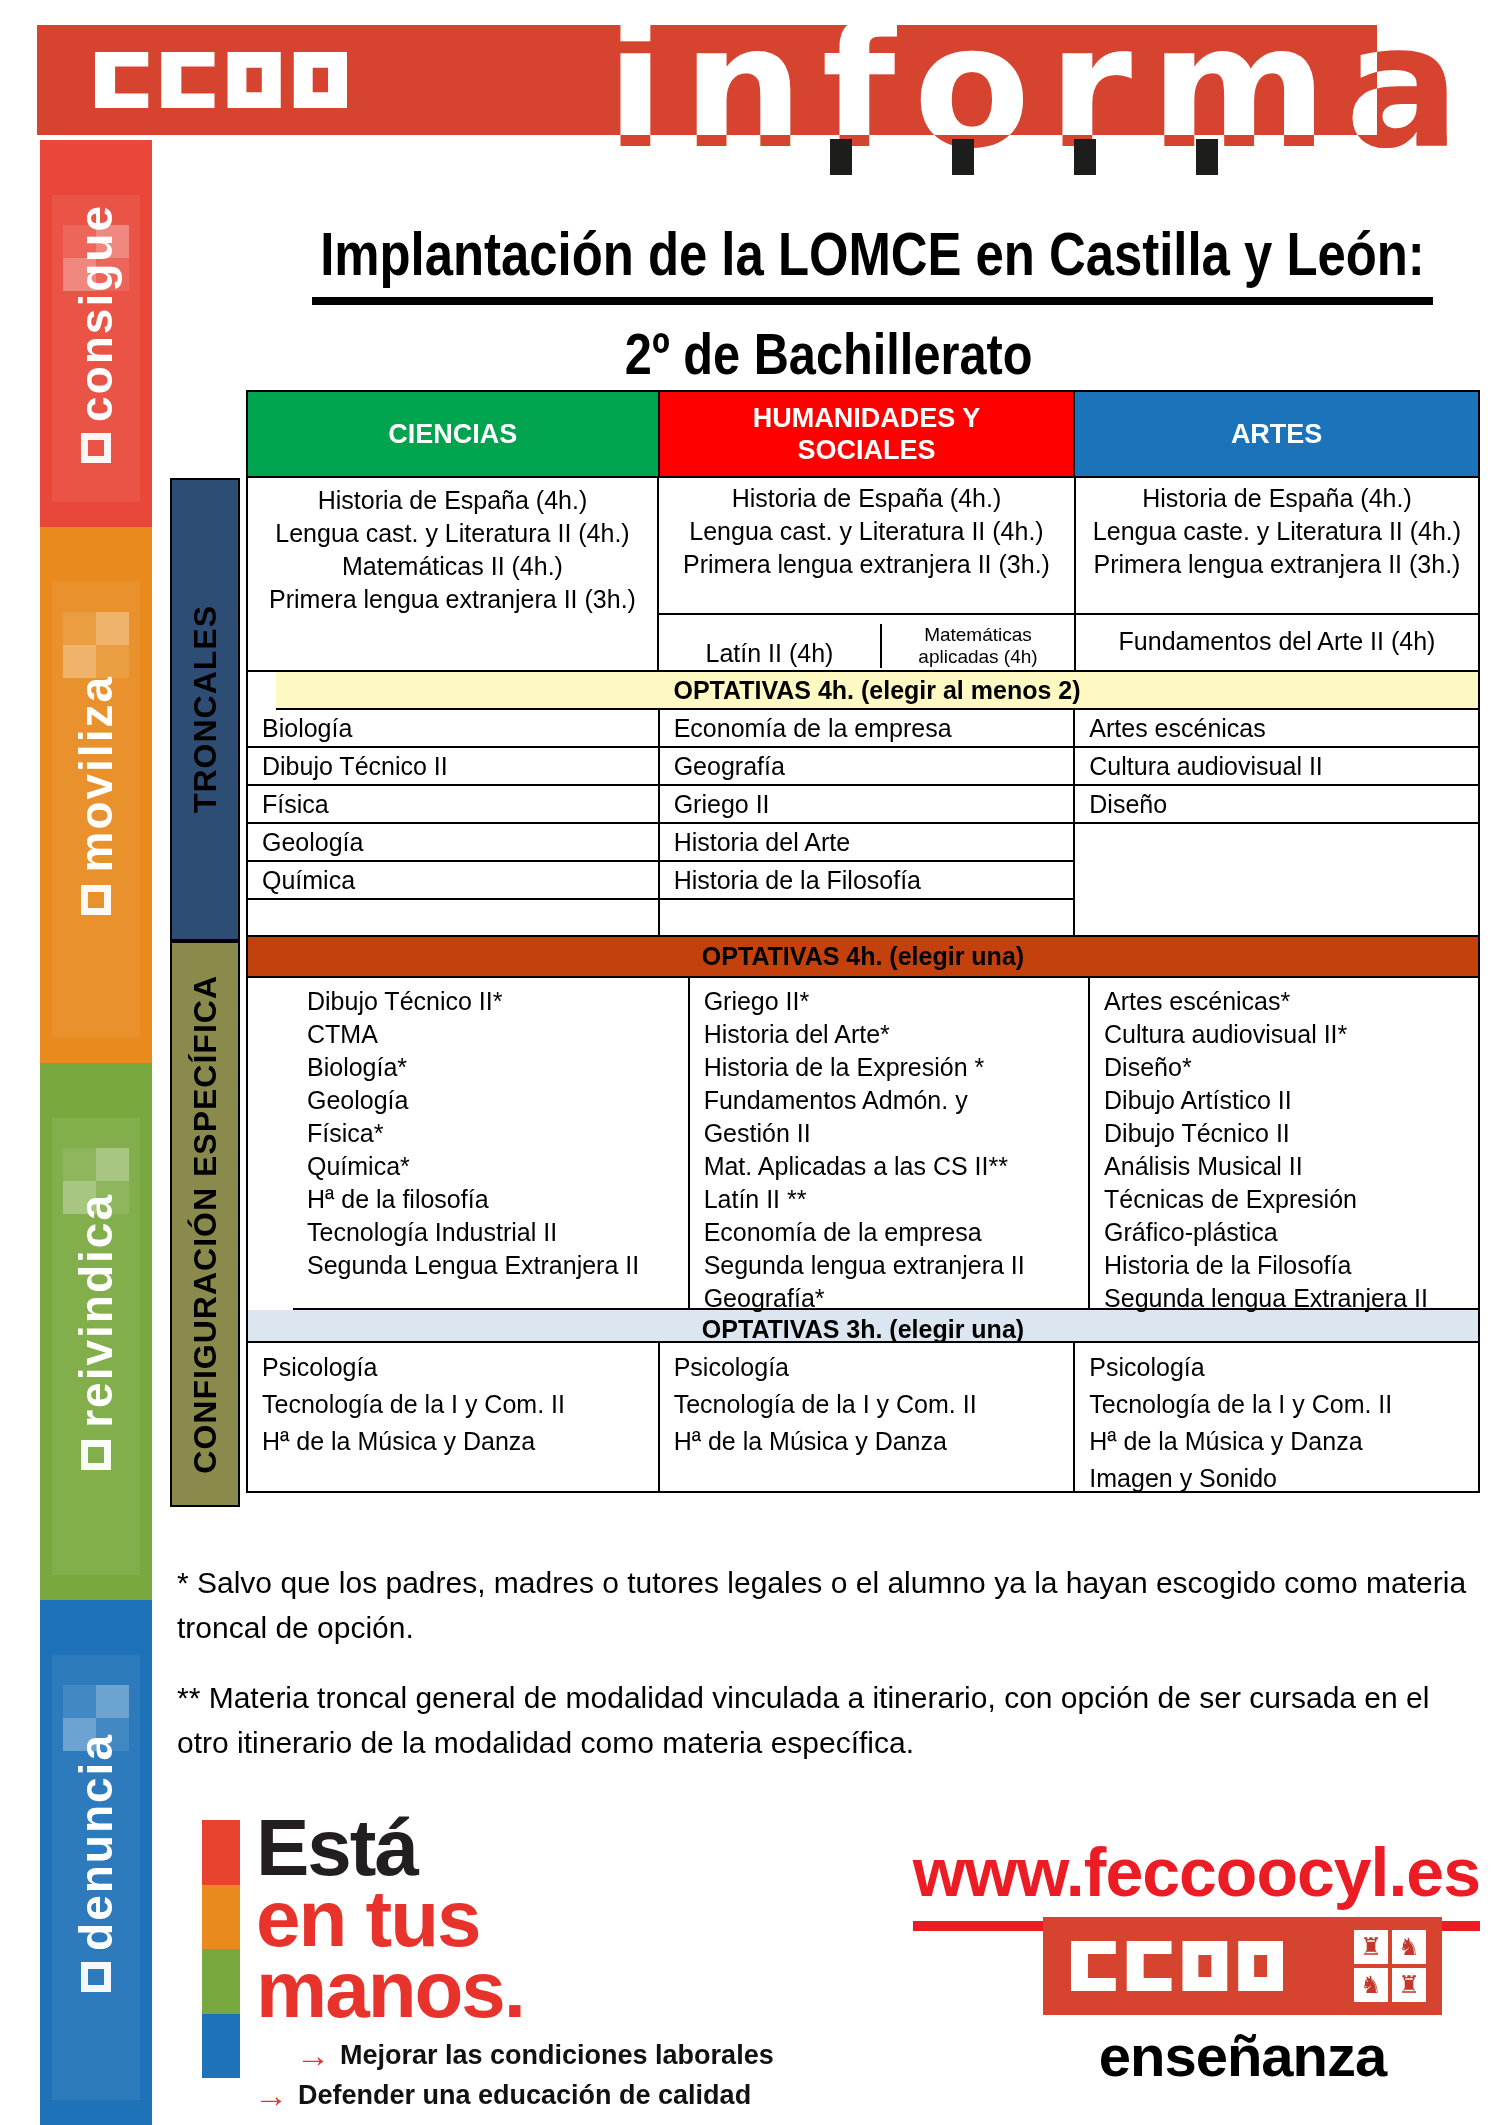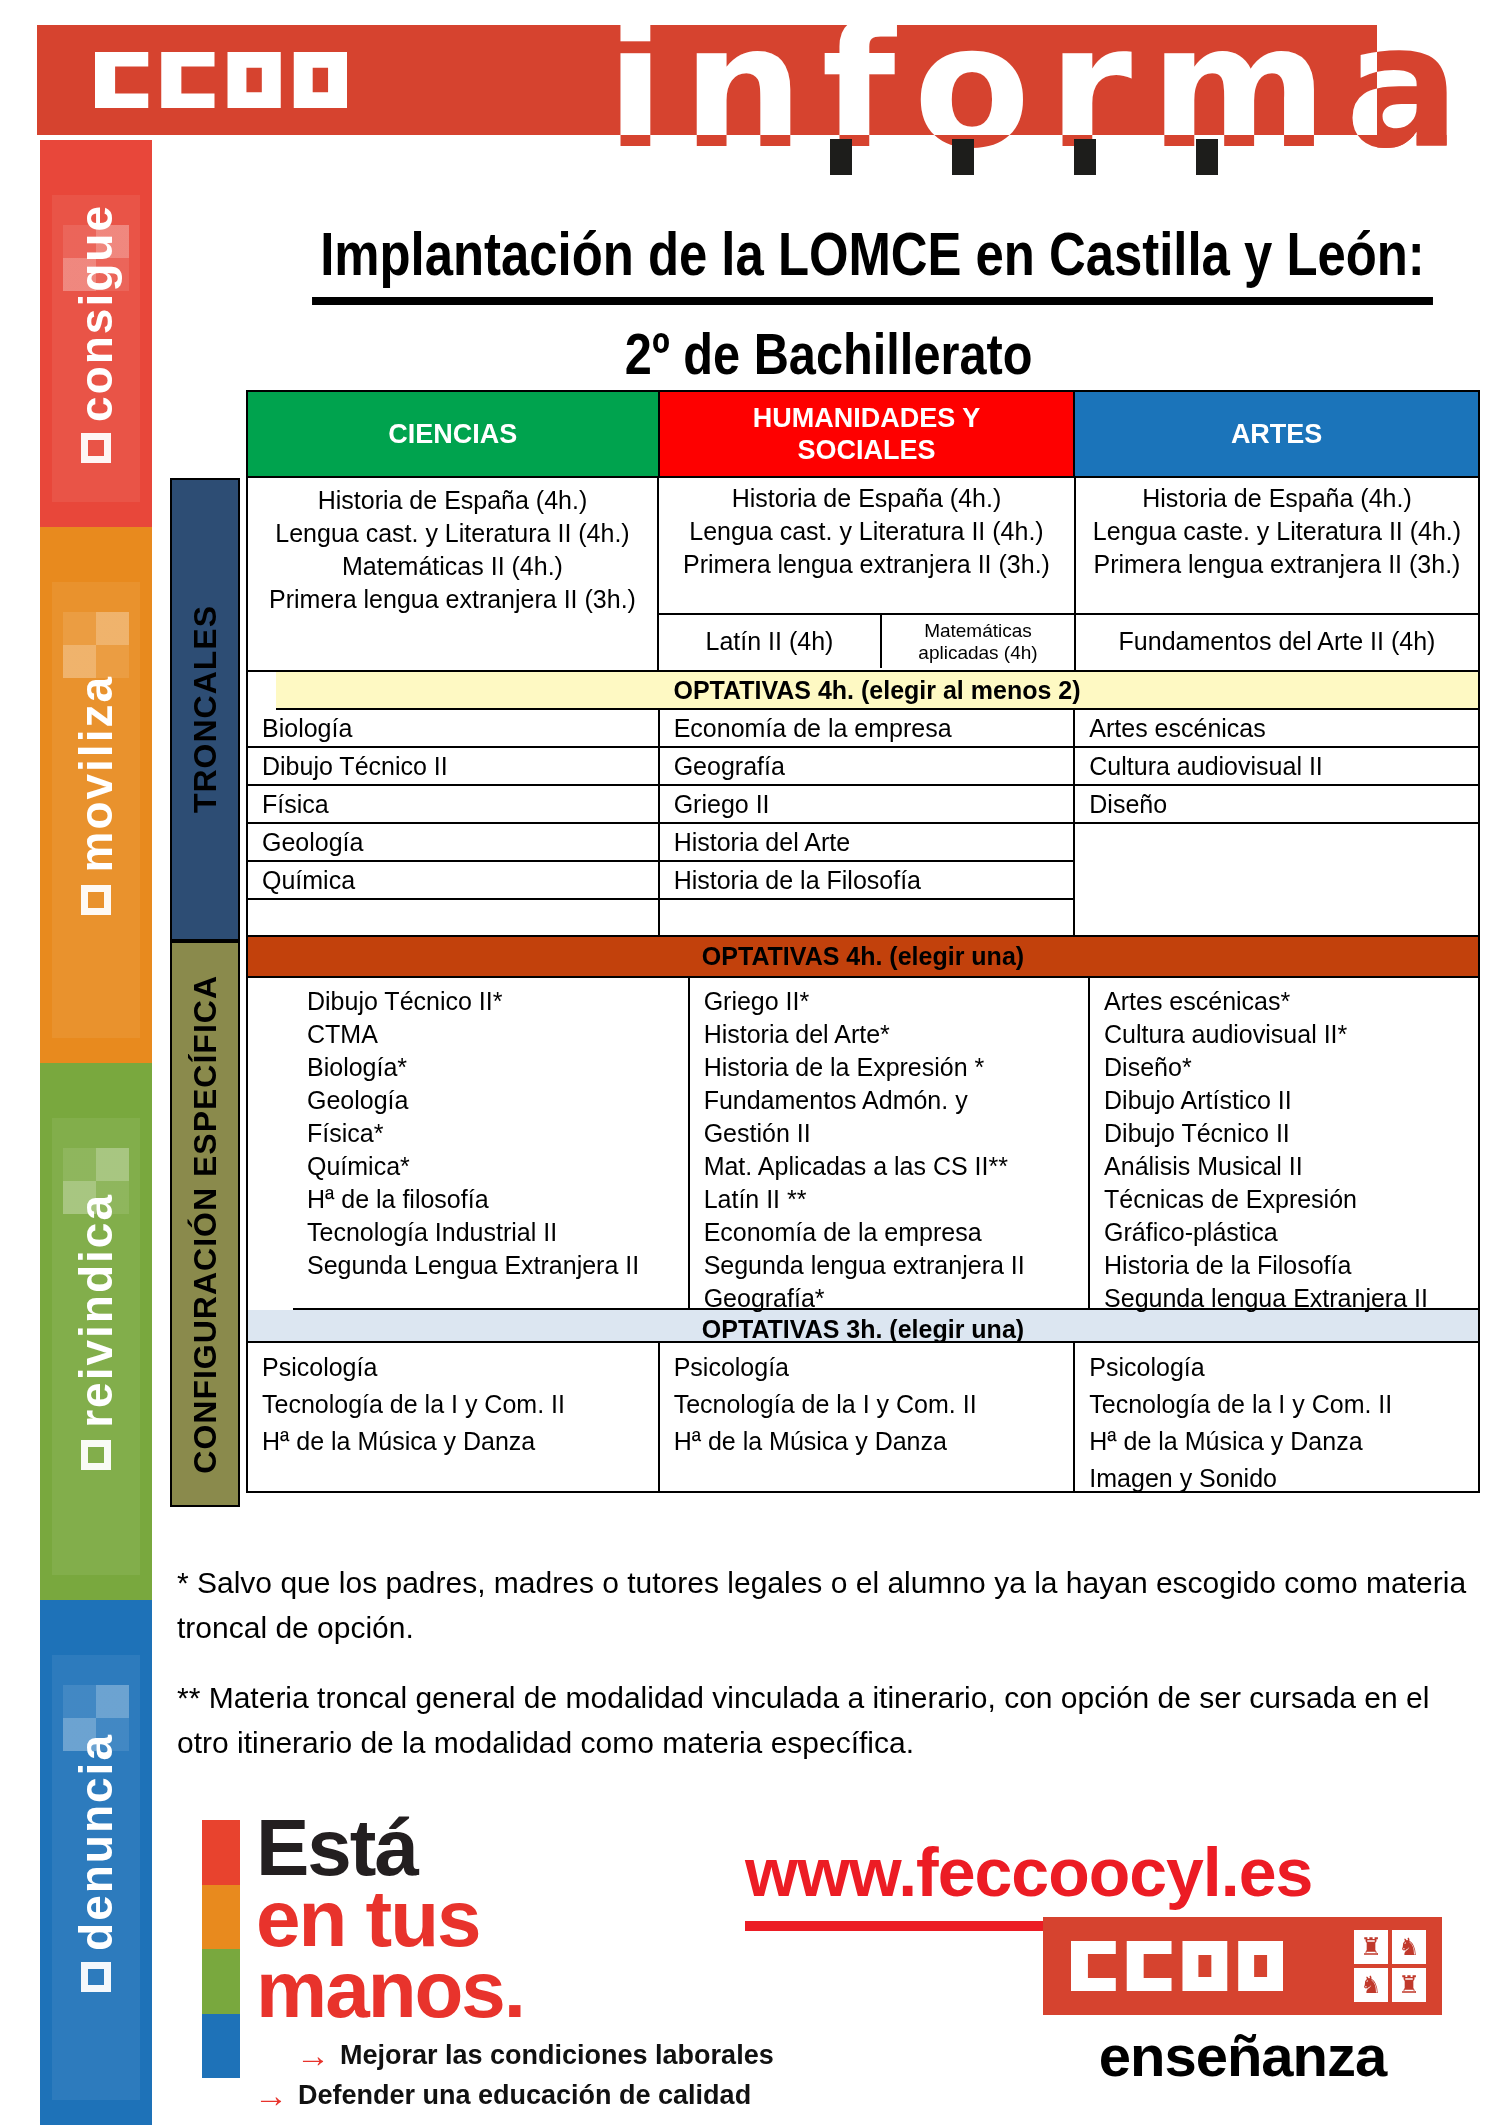--- a/index.html
+++ b/index.html
@@ -59,21 +59,21 @@
   .c3{width:406px;border-left:2px solid #000;}
   .hdr{height:86px;}
   .hd{display:flex;align-items:center;justify-content:center;text-align:center;
       color:#fff;font-weight:bold;font-size:27px;line-height:32px;padding:0 40px;}
   .hd-green{background:#00a34e;}
   .hd-red{background:#fe0000;}
   .hd-blue{background:#1b74ba;}
   .gen{height:194px;}
   .gen-top{height:135px;padding-top:4px;}
   .gen-line{font-size:25px;line-height:33px;text-align:center;}
-  .sub{height:55px;border-top:2px solid #000;display:flex;}
+  .sub{height:55px;border-top:2px solid #000;display:flex;align-items:flex-end;}
   .sub-a{width:221px;display:flex;align-items:center;justify-content:center;font-size:25px;}
   .sub-b{width:194px;border-left:2px solid #000;display:flex;align-items:center;justify-content:center;
          font-size:19px;line-height:22px;text-align:center;padding:0 6px;}
   .sub-full{align-items:center;justify-content:center;font-size:25px;}
   .sec{display:block;text-align:center;font-weight:bold;font-size:25px;}
   .sec-peach{background:#fef9c3;height:38px;line-height:36px;margin-left:28px;}
   .sec-lav{background:#c2410c;height:41px;line-height:39px;}
   .sec-lblue{background:#dce6f1;height:33px;line-height:39px;}
   .items{height:227px;}
   .opt-item{height:38px;border-bottom:2px solid #000;font-size:25px;padding:4px 0 0 14px;}
@@ -98,21 +98,21 @@
   .cb-blue{background:#1e72b8;}
   .slogan{position:absolute;left:256px;top:1812px;font-weight:bold;line-height:71px;
           font-size:80px;letter-spacing:-2px;}
   .slogan .l1{color:#231f20;}
   .slogan .l2,.slogan .l3{color:#e8332c;}
   .bullets{position:absolute;left:250px;top:2040px;}
   .bullet{display:flex;align-items:center;font-weight:bold;font-size:27px;color:#111;margin-bottom:9px;}
   .bullet .arr{color:#e8332c;font-size:34px;font-weight:bold;margin-right:10px;line-height:27px;}
   .b1{margin-left:46px;}
   .b2{margin-left:4px;}
-  .website{position:absolute;left:745px;top:1833px;width:735px;text-align:left;}
+  .website{position:absolute;left:745px;top:1833px;width:735px;text-align:right;}
   .website a{display:inline-block;color:#ec1c24;font-weight:bold;font-size:68px;text-decoration:none;
              border-bottom:10px solid #ec1c24;padding-bottom:10px;letter-spacing:-1px;}
   .logo-box{position:absolute;left:1043px;top:1917px;width:399px;height:98px;background:#d6432f;}
   .logo-box .ccoo-svg2{position:absolute;left:28px;top:24px;width:212px;height:50px;}
   .shield{position:absolute;right:16px;top:13px;width:72px;height:72px;display:grid;
           grid-template-columns:1fr 1fr;grid-template-rows:1fr 1fr;gap:4px;}
   .shield .q{background:#fff;color:#c0392b;display:flex;align-items:center;justify-content:center;
           font-size:24px;line-height:1;font-family:"DejaVu Sans", sans-serif;}
   .ens{position:absolute;left:1043px;top:2022px;width:399px;text-align:center;
        font-weight:bold;font-size:58px;color:#000;letter-spacing:-1px;}

